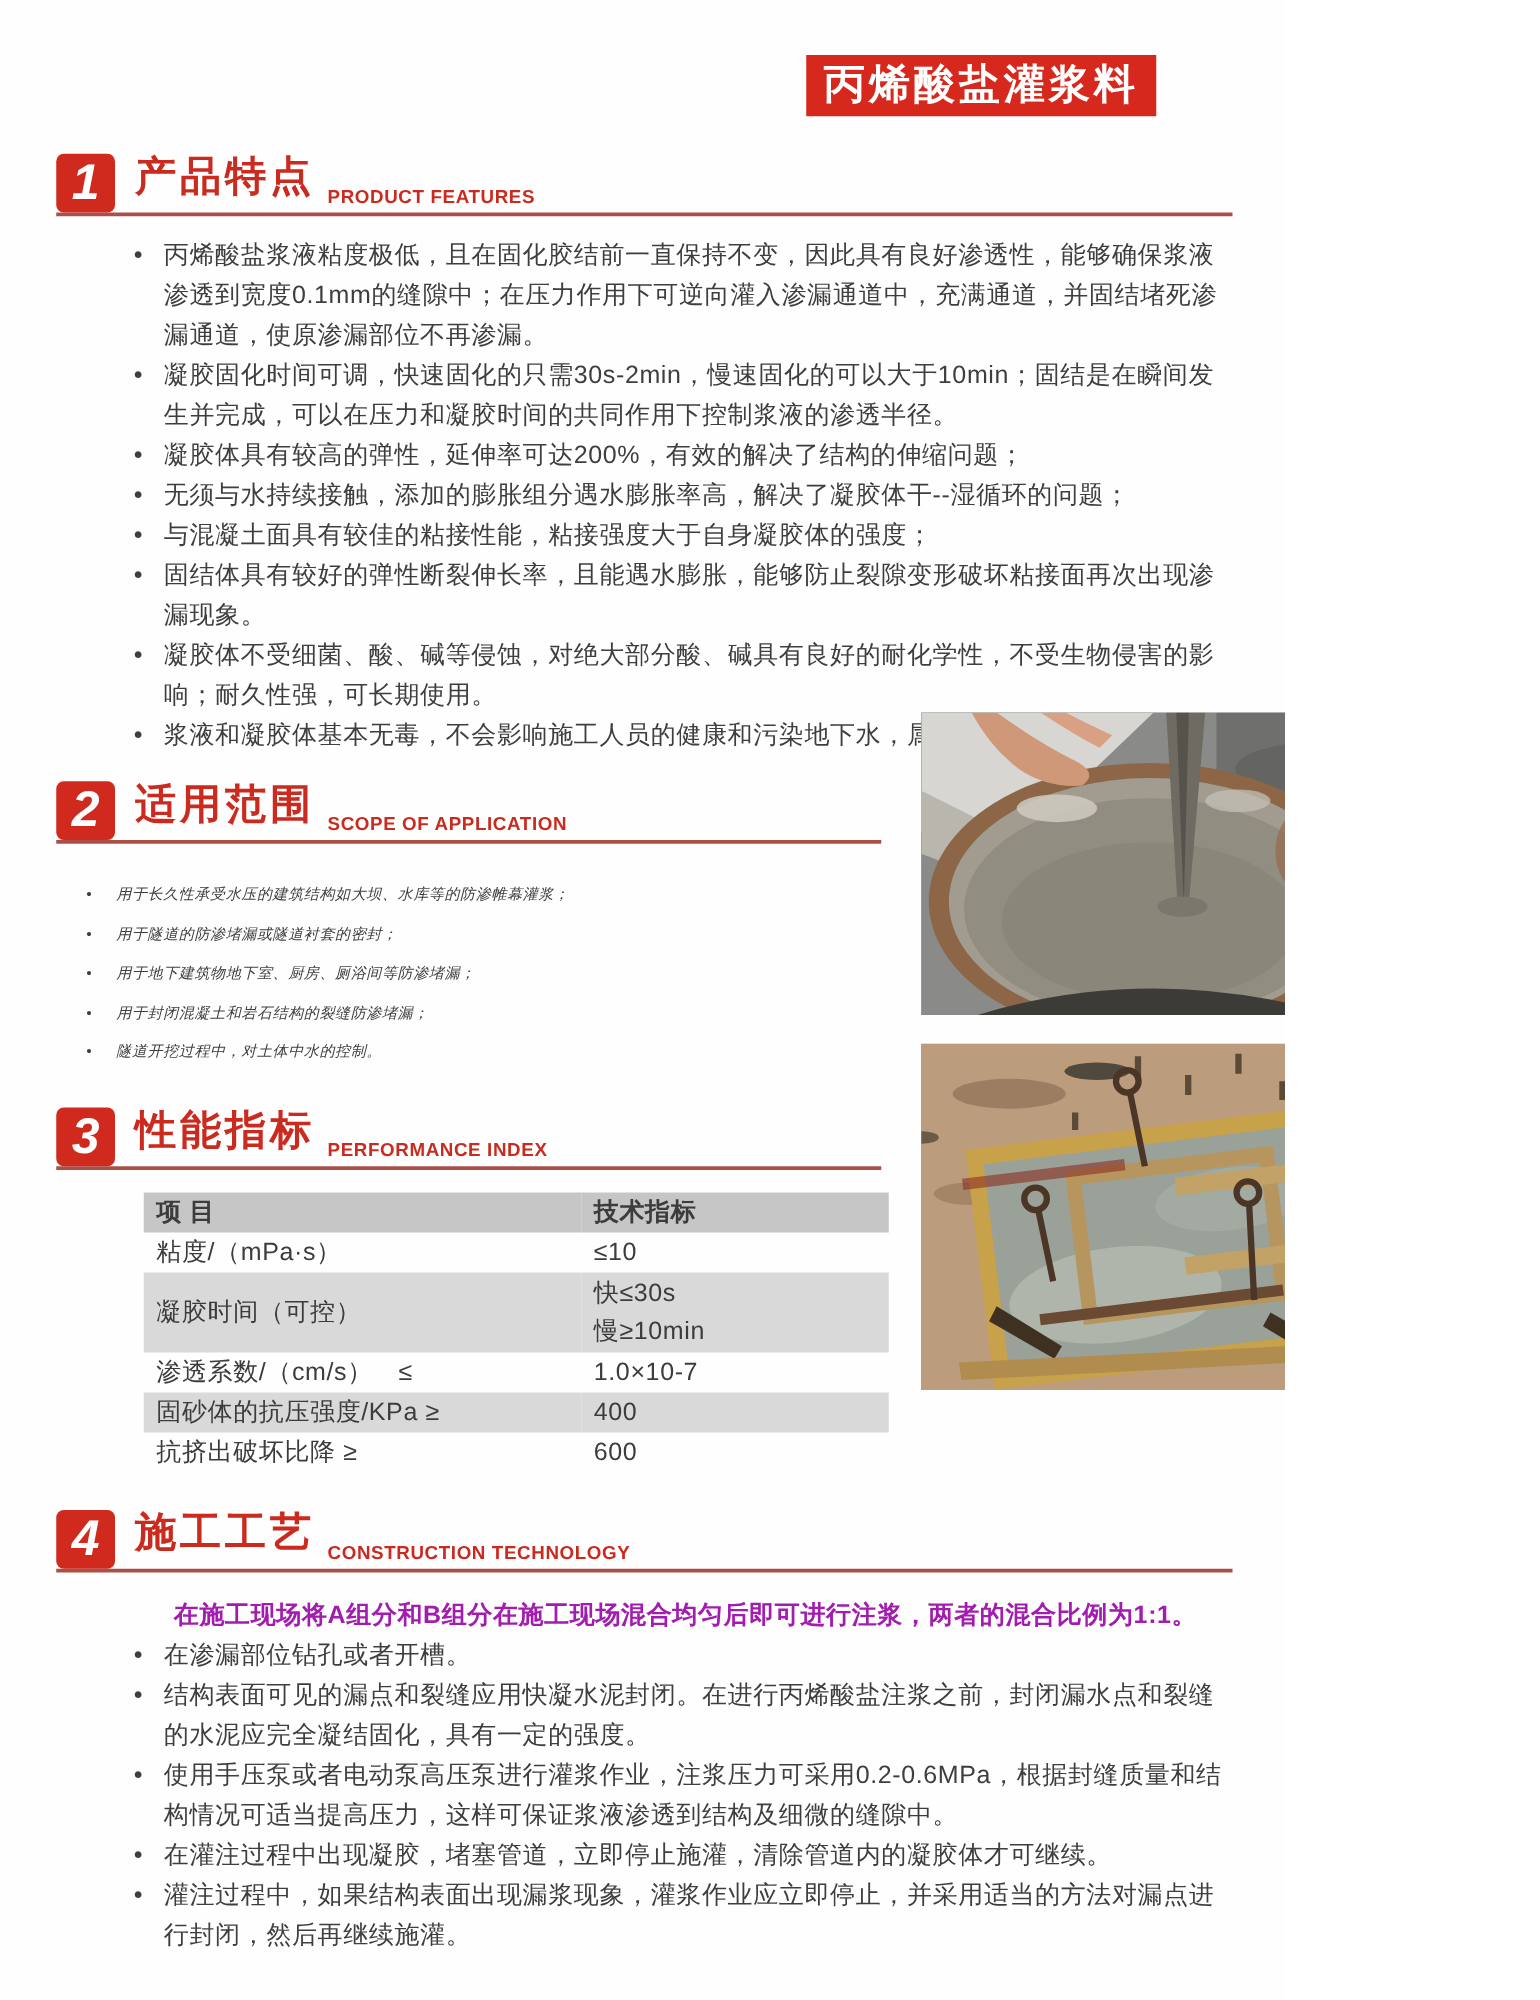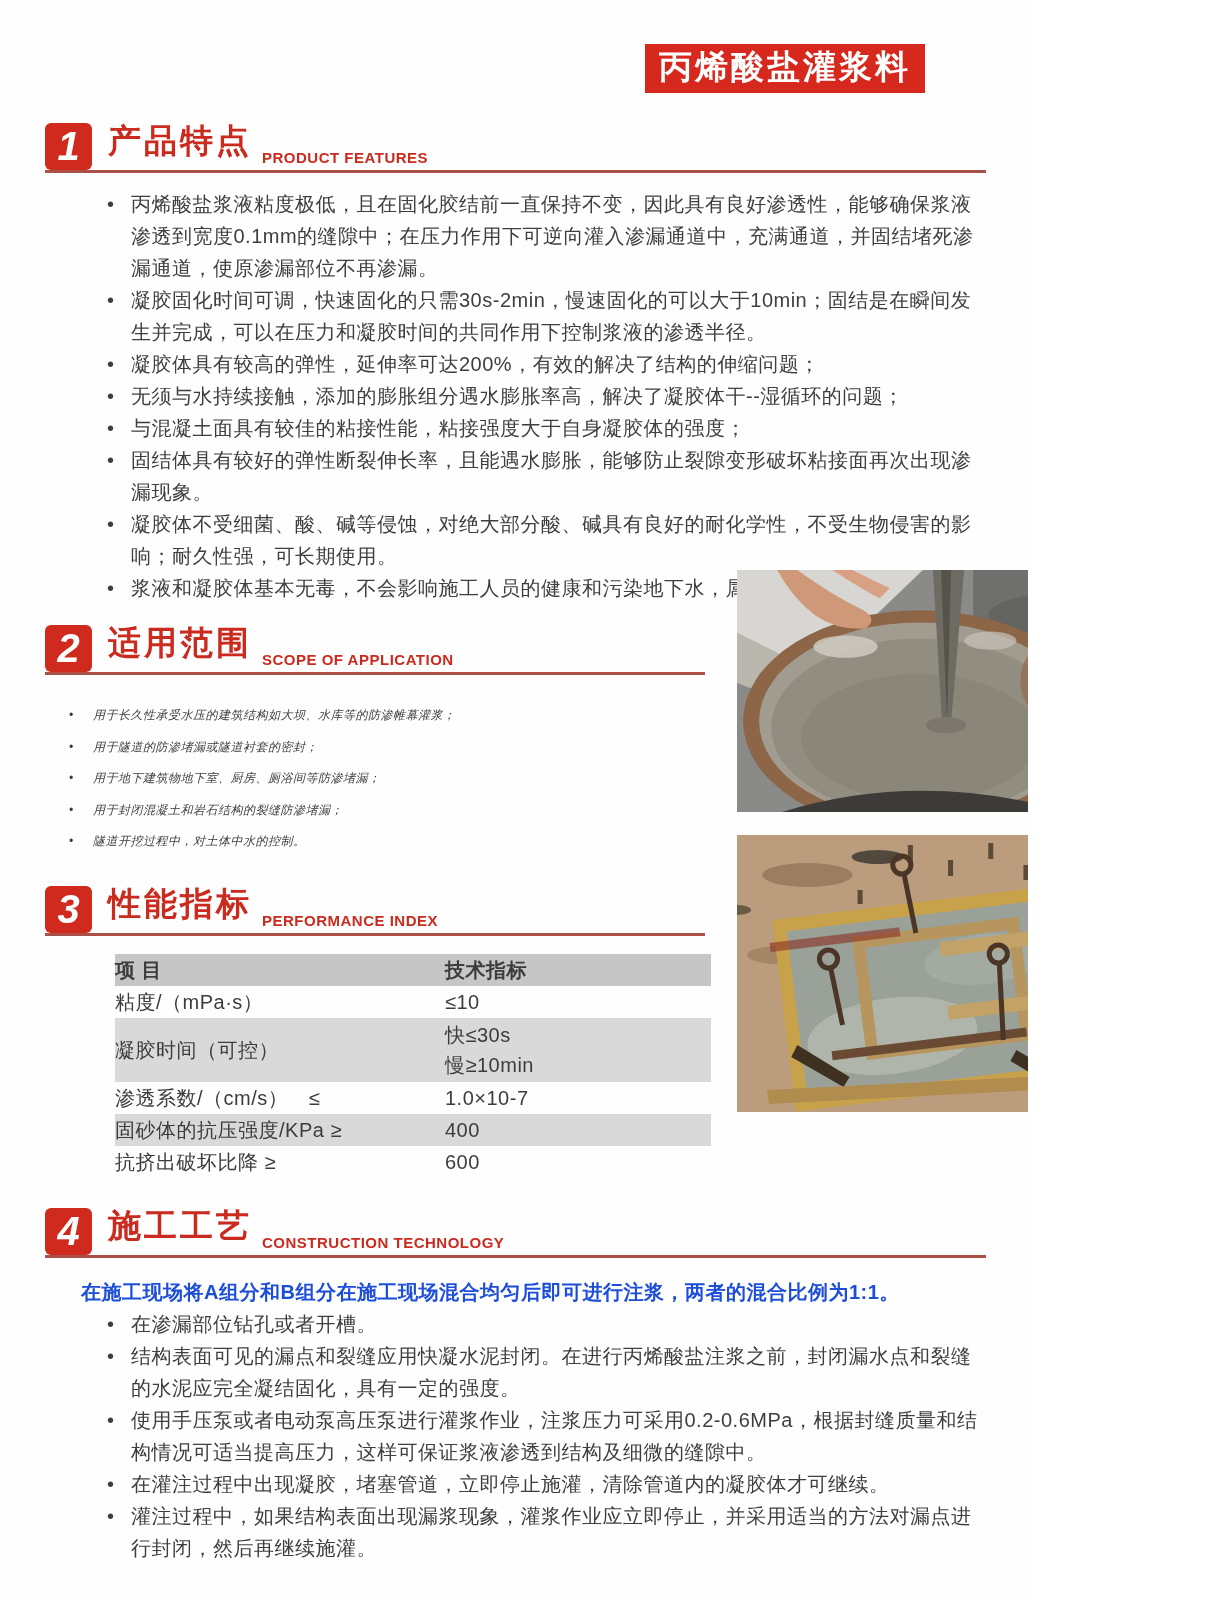--- a/index.html
+++ b/index.html
@@ -41,30 +41,30 @@
   .bullets li::before{
     content:"•";position:absolute;left:-24px;top:0;color:#3e3e3e;
   }
   .s1{margin-top:123px;}
   .s1 .bullets{margin:15px 0 0 86px;max-width:992px;font-size:20px;line-height:32px;}
   .s2{margin-top:21px;}
   .s2 .bullets{margin:25px 0 0 48px;max-width:620px;font-size:12px;line-height:31.5px;font-style:italic;}
   .s3{margin-top:28px;}
   .s4{margin-top:30px;}
   .s4 .intro{
-    margin:18px 0 0 36px;font-weight:bold;font-size:20px;
-    line-height:32px;color:#1d4ed8;letter-spacing:.5px;max-width:995px;
+    margin:18px 0 0 94px;font-weight:bold;font-size:20px;
+    line-height:32px;color:#a21caf;letter-spacing:.5px;max-width:995px;
   }
   .s4 .bullets{margin:0 0 0 86px;max-width:995px;font-size:20px;line-height:32px;}
   
   .perf-table{
     margin:18px 0 0 70px;border-collapse:collapse;width:596px;
     font-size:20px;color:#3c3c3c;letter-spacing:.5px;
   }
-  .perf-table td{padding:2px 0;vertical-align:middle;line-height:28px;}
+  .perf-table td{padding:2px 10px;vertical-align:middle;line-height:28px;}
   .perf-table .c1{width:330px;}
   .perf-table .row-head{background:#c6c6c6;}
   .perf-table .row-head td{font-weight:bold;}
   .perf-table .stripe{background:#d9d9d9;}
   .perf-table .two-line div{line-height:30px;}
   
   .photo{position:absolute;overflow:hidden;background:#888;}
   .photo svg{display:block;width:100%;height:100%;}
   .photo1{left:737px;top:570px;width:402px;height:242px;}
   .photo2{left:737px;top:835px;width:402px;height:277px;}

